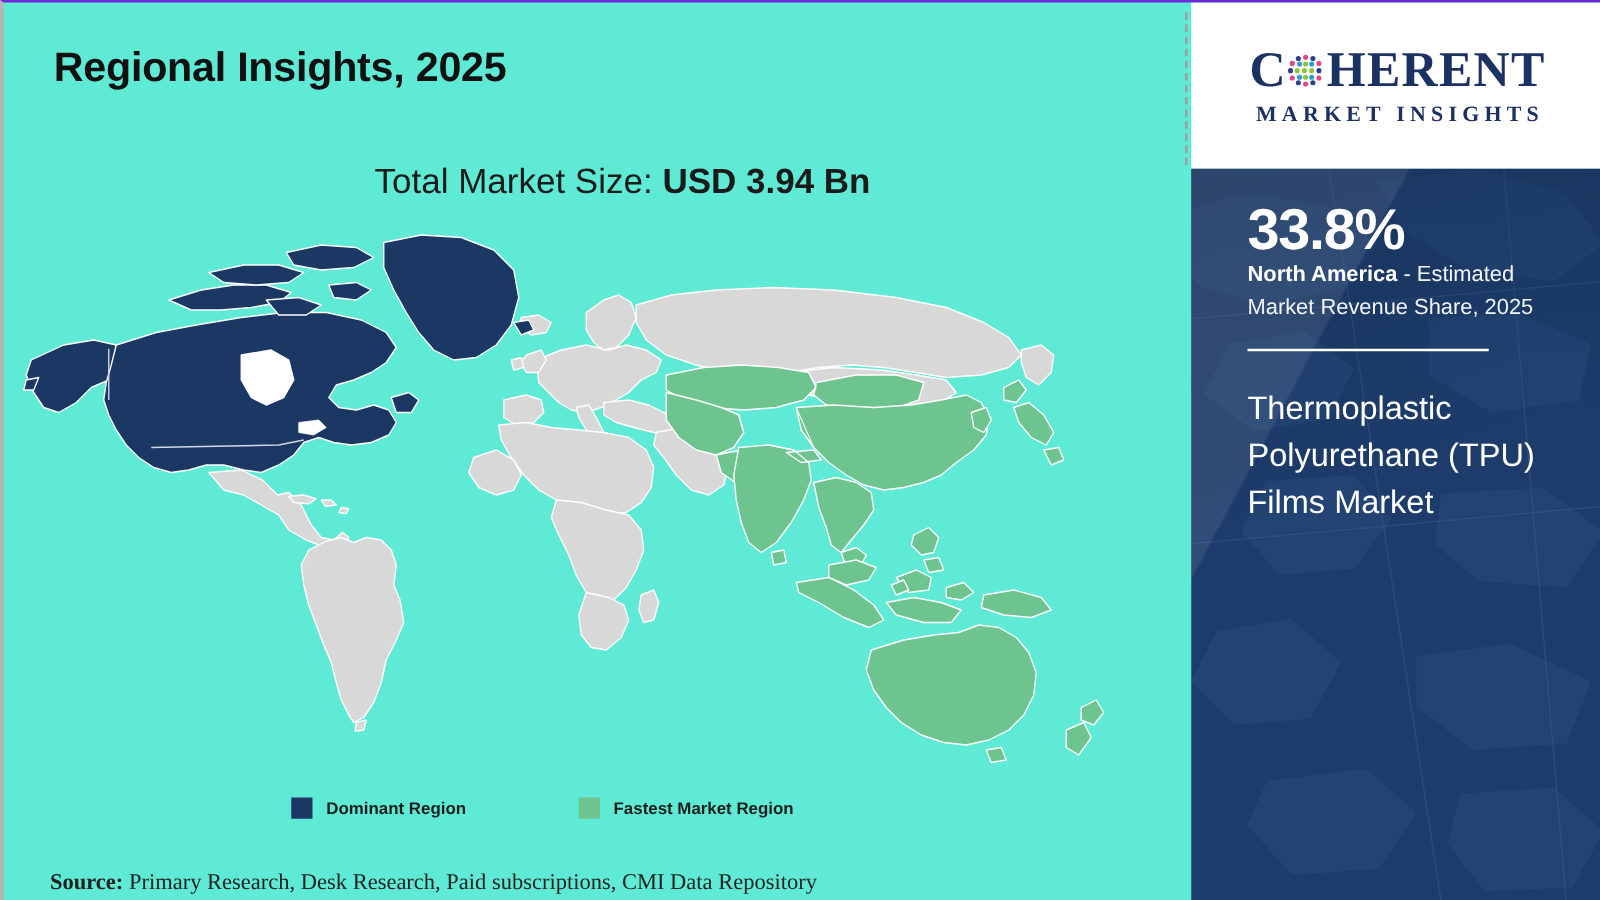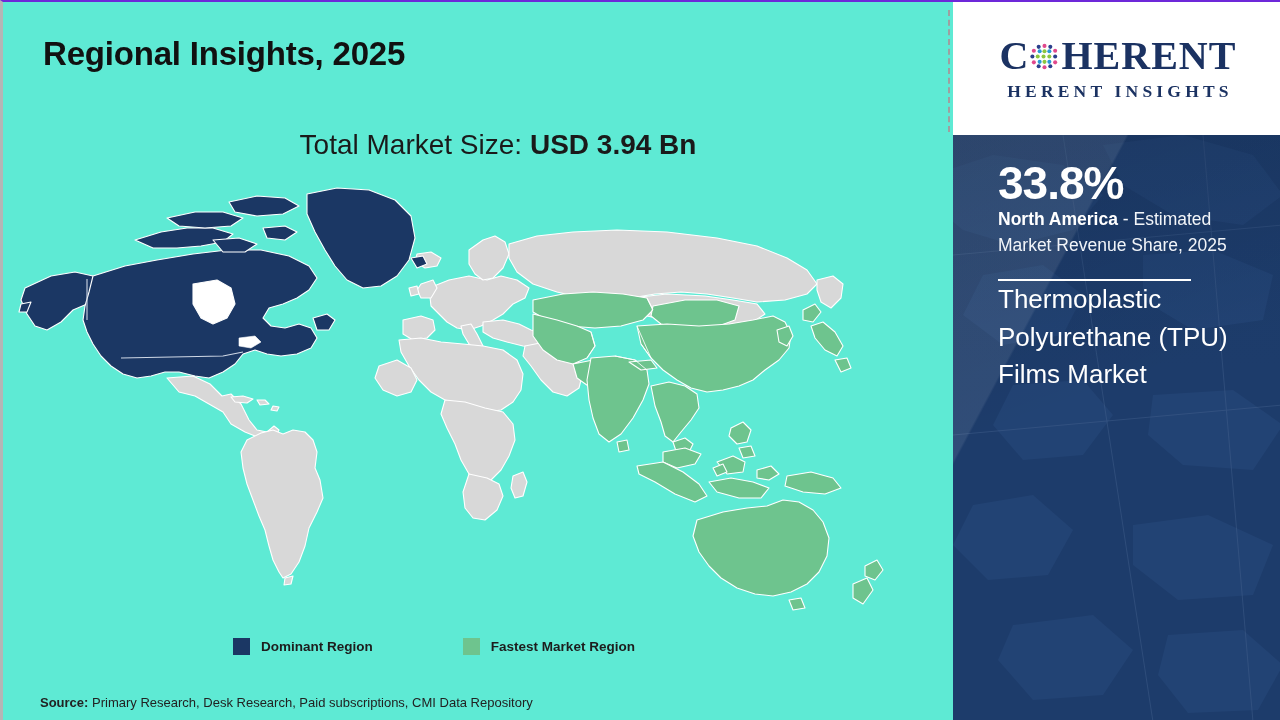--- a/index.html
+++ b/index.html
@@ -90,22 +90,23 @@
     font-size: 13.5px;
     font-weight: bold;
     color: #1d1d1d;
   }
 
   
   #source-line {
     position: absolute;
     left: 37px;
     top: 693px;
-    font-size: 13px;
+    font-size: 18px;
     color: #222222;
+    font-family: Liberation Serif, serif;
   }
   #source-line .src-label { font-weight: bold; }
 
   
   #panel-divider {
     position: absolute;
     left: 945px;
     top: 8px;
     width: 0;
     height: 122px;
@@ -202,20 +203,21 @@
     max-width: 245px;
   }
   #share-caption .region-name { font-weight: bold; color: #ffffff; }
   #panel-rule {
     margin-top: 21px;
     width: 193px;
     height: 2px;
     background: #ffffff;
   }
   #market-name {
+    margin-top: 27px;
     font-size: 26px;
     color: #ffffff;
     line-height: 1.45;
     font-weight: 400;
     max-width: 240px;
   }
 </style>
 </head>
 <body>
 
@@ -411,21 +413,21 @@
               <circle cx="21" cy="20.5" r="2.1" fill="#2b9ad6"></circle>
               <circle cx="27" cy="21" r="2.1" fill="#e1488c"></circle>
               <circle cx="10" cy="25" r="2.1" fill="#2b3f8c"></circle>
               <circle cx="16" cy="26" r="2.1" fill="#e1488c"></circle>
               <circle cx="22" cy="25" r="2.1" fill="#2b3f8c"></circle>
             </g>
           </svg>
         </span>
         <span class="logo-word">HERENT</span>
       </div>
-      <div id="logo-bottom">HERENT INSIGHTS</div>
+      <div id="logo-bottom">MARKET INSIGHTS</div>
     </div>
   </div>
 
   <div id="stat-panel">
     <div id="panel-texture">
       <svg viewBox="0 0 330 587" xmlns="http://www.w3.org/2000/svg">
         <g fill="#3f67a0" opacity="0.55">
           <path d="M-20 40 L40 20 L110 30 L150 60 L120 95 L60 110 L10 95 L-20 70 Z"></path>
           <path d="M150 10 L230 0 L300 20 L330 60 L290 90 L220 80 L170 50 Z"></path>
           <path d="M30 140 L90 130 L130 160 L110 200 L50 210 L10 180 Z"></path>

